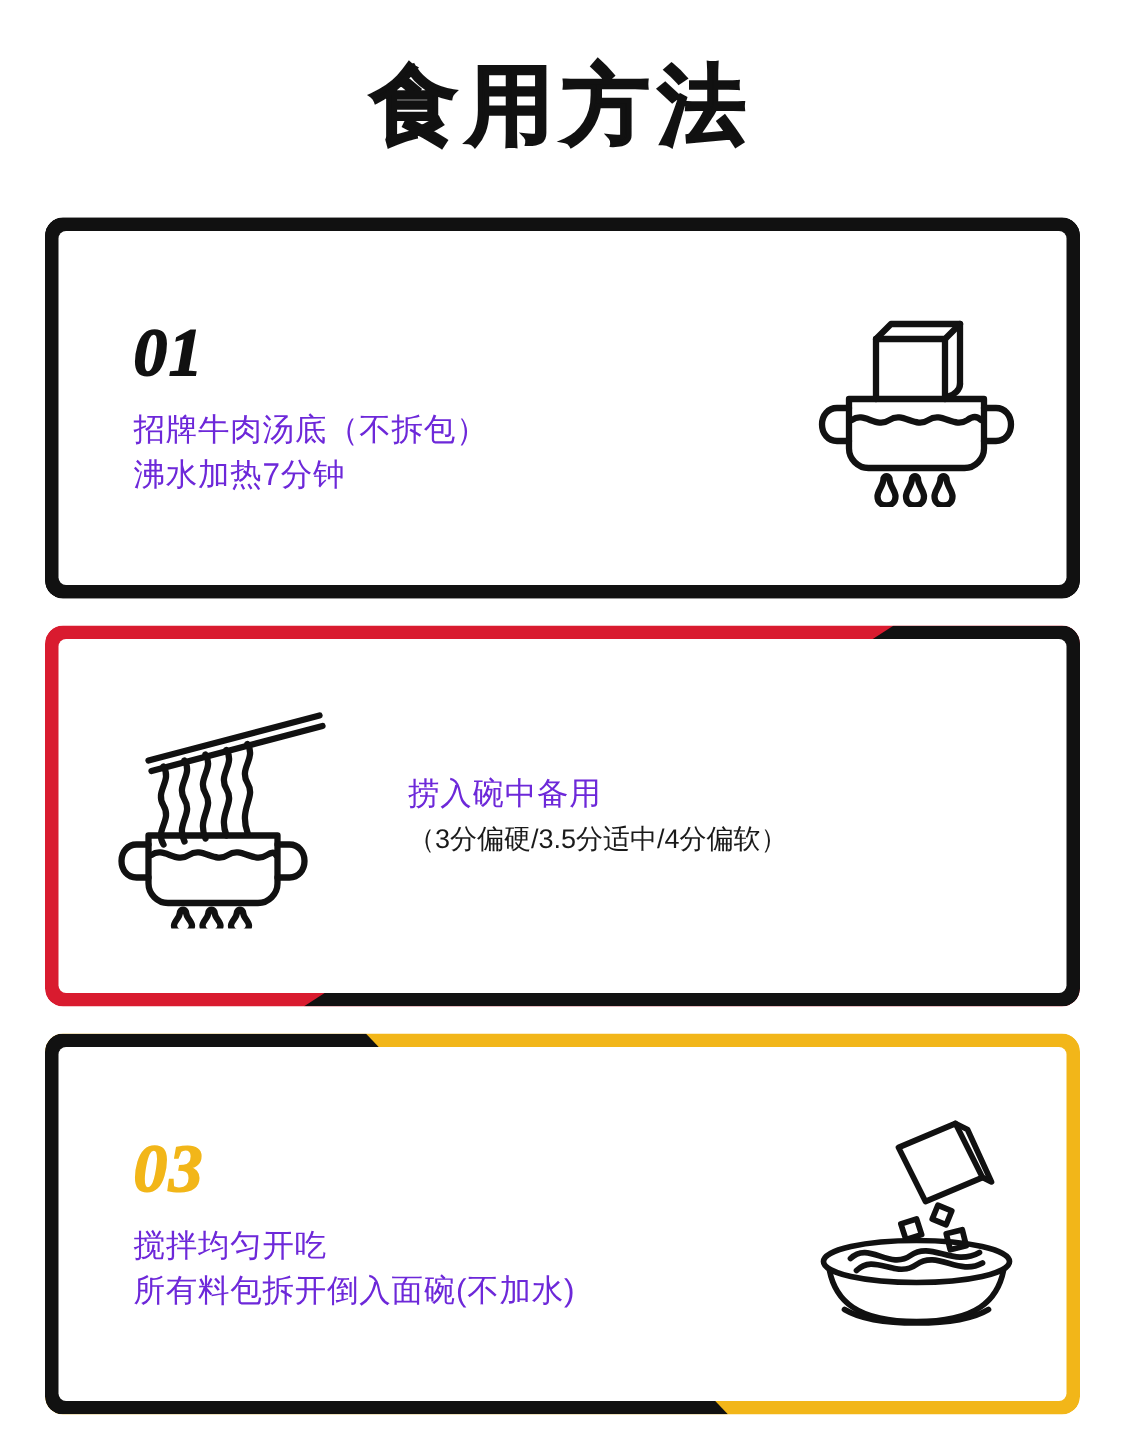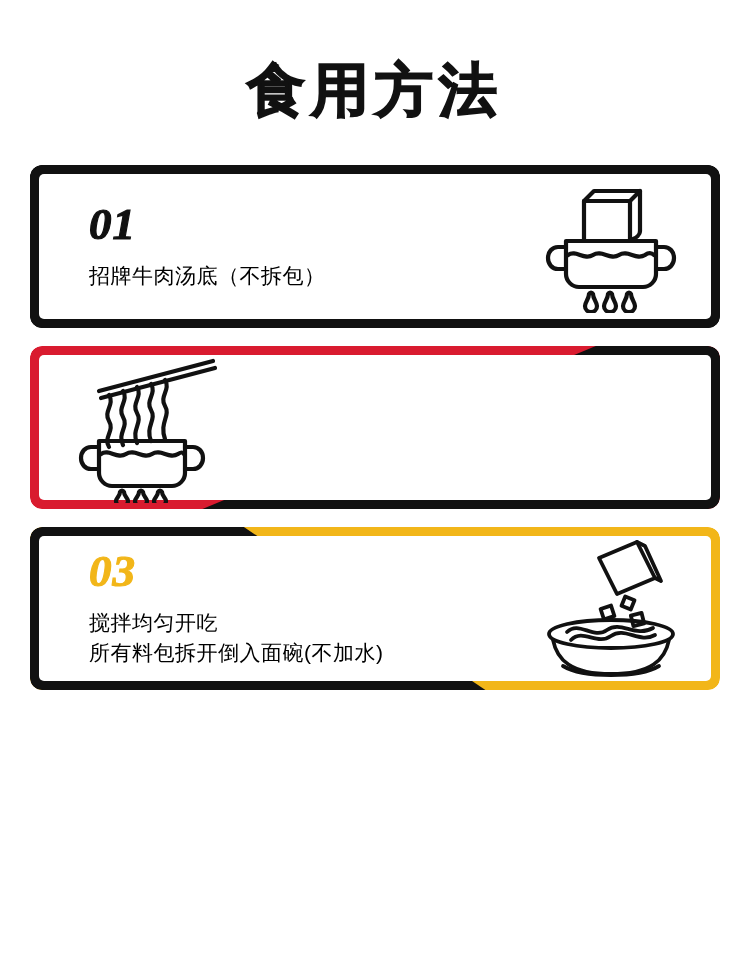--- a/index.html
+++ b/index.html
@@ -18,35 +18,35 @@
 
   
   .page-title {
     text-align: center;
     font-family: "Liberation Serif", "DejaVu Serif", serif;
     font-weight: bold;
     font-size: 58px;
     letter-spacing: 6px;
     color: #111111;
     margin: 0;
-    padding-top: 62px;
+    padding-top: 42px;
     line-height: 1;
     -webkit-text-stroke: 1.6px #111111;
   }
 
   
   .cards {
     position: relative;
     margin-top: 45px;
   }
   .card {
     position: relative;
     margin: 0 auto 18px auto;
     width: 690px;
-    height: 163px;
+    height: 254px;
     box-sizing: border-box;
   }
   .card-frame {
     position: absolute;
     inset: 0;
     border-radius: 12px;
     overflow: hidden;
   }
   
   .frame-accent,
@@ -106,21 +106,21 @@
     margin-bottom: 14px;
     -webkit-text-stroke: 1.2px currentColor;
   }
   .card-1 .step-num { color: #111111; }
   .card-2 .step-num { color: #d91b2f; }
   .card-3 .step-num { color: #f2b619; }
 
   .step-line {
     font-size: 21px;
     line-height: 1.42;
-    color: #000000;
+    color: #6d28d9;
     letter-spacing: 0.5px;
     white-space: nowrap;
   }
   .step-note {
     font-size: 18px;
     line-height: 1.5;
     color: #1a1a1a;
     margin-top: 2px;
     white-space: nowrap;
   }
@@ -147,20 +147,21 @@
     <div class="card-frame">
       <div class="frame-accent"></div>
       <div class="frame-black"></div>
     </div>
     <div class="card-inner"></div>
 
     <div class="card-body">
       <div class="text-col">
         <div class="step-num">01</div>
         <div class="step-line">招牌牛肉汤底（不拆包）</div>
+        <div class="step-line">沸水加热7分钟</div>
       </div>
       <div class="icon-col">
         <span>
           <svg width="150" height="132" viewBox="0 0 150 132" fill="none" stroke="#111111" stroke-width="4.2" stroke-linecap="round" stroke-linejoin="round">
 
             <path d="M48 60 L48 20 L58 10 L104 10 L104 50"></path>
             <path d="M48 20 L94 20 L104 10"></path>
             <path d="M94 20 L94 60"></path>
             <path d="M104 50 C 104 54, 100 57, 97 58"></path>
 
@@ -182,20 +183,22 @@
 
   <div class="card card-2">
     <div class="card-frame">
       <div class="frame-accent"></div>
       <div class="frame-black"></div>
     </div>
     <div class="card-inner"></div>
 
     <div class="card-body">
       <div class="text-col">
+        <div class="step-line">捞入碗中备用</div>
+        <div class="step-note">（3分偏硬/3.5分适中/4分偏软）</div>
       </div>
       <div class="icon-col">
         <span>
           <svg width="168" height="150" viewBox="0 0 168 150" fill="none" stroke="#111111" stroke-width="4.2" stroke-linecap="round" stroke-linejoin="round">
 
             <path d="M36 38 L150 8"></path>
             <path d="M38 45 L152 15"></path>
 
             <path d="M46 42 C52 52, 40 58, 46 68 C52 78, 40 84, 46 94"></path>
             <path d="M60 38 C66 48, 54 54, 60 64 C66 74, 54 80, 60 92"></path>

